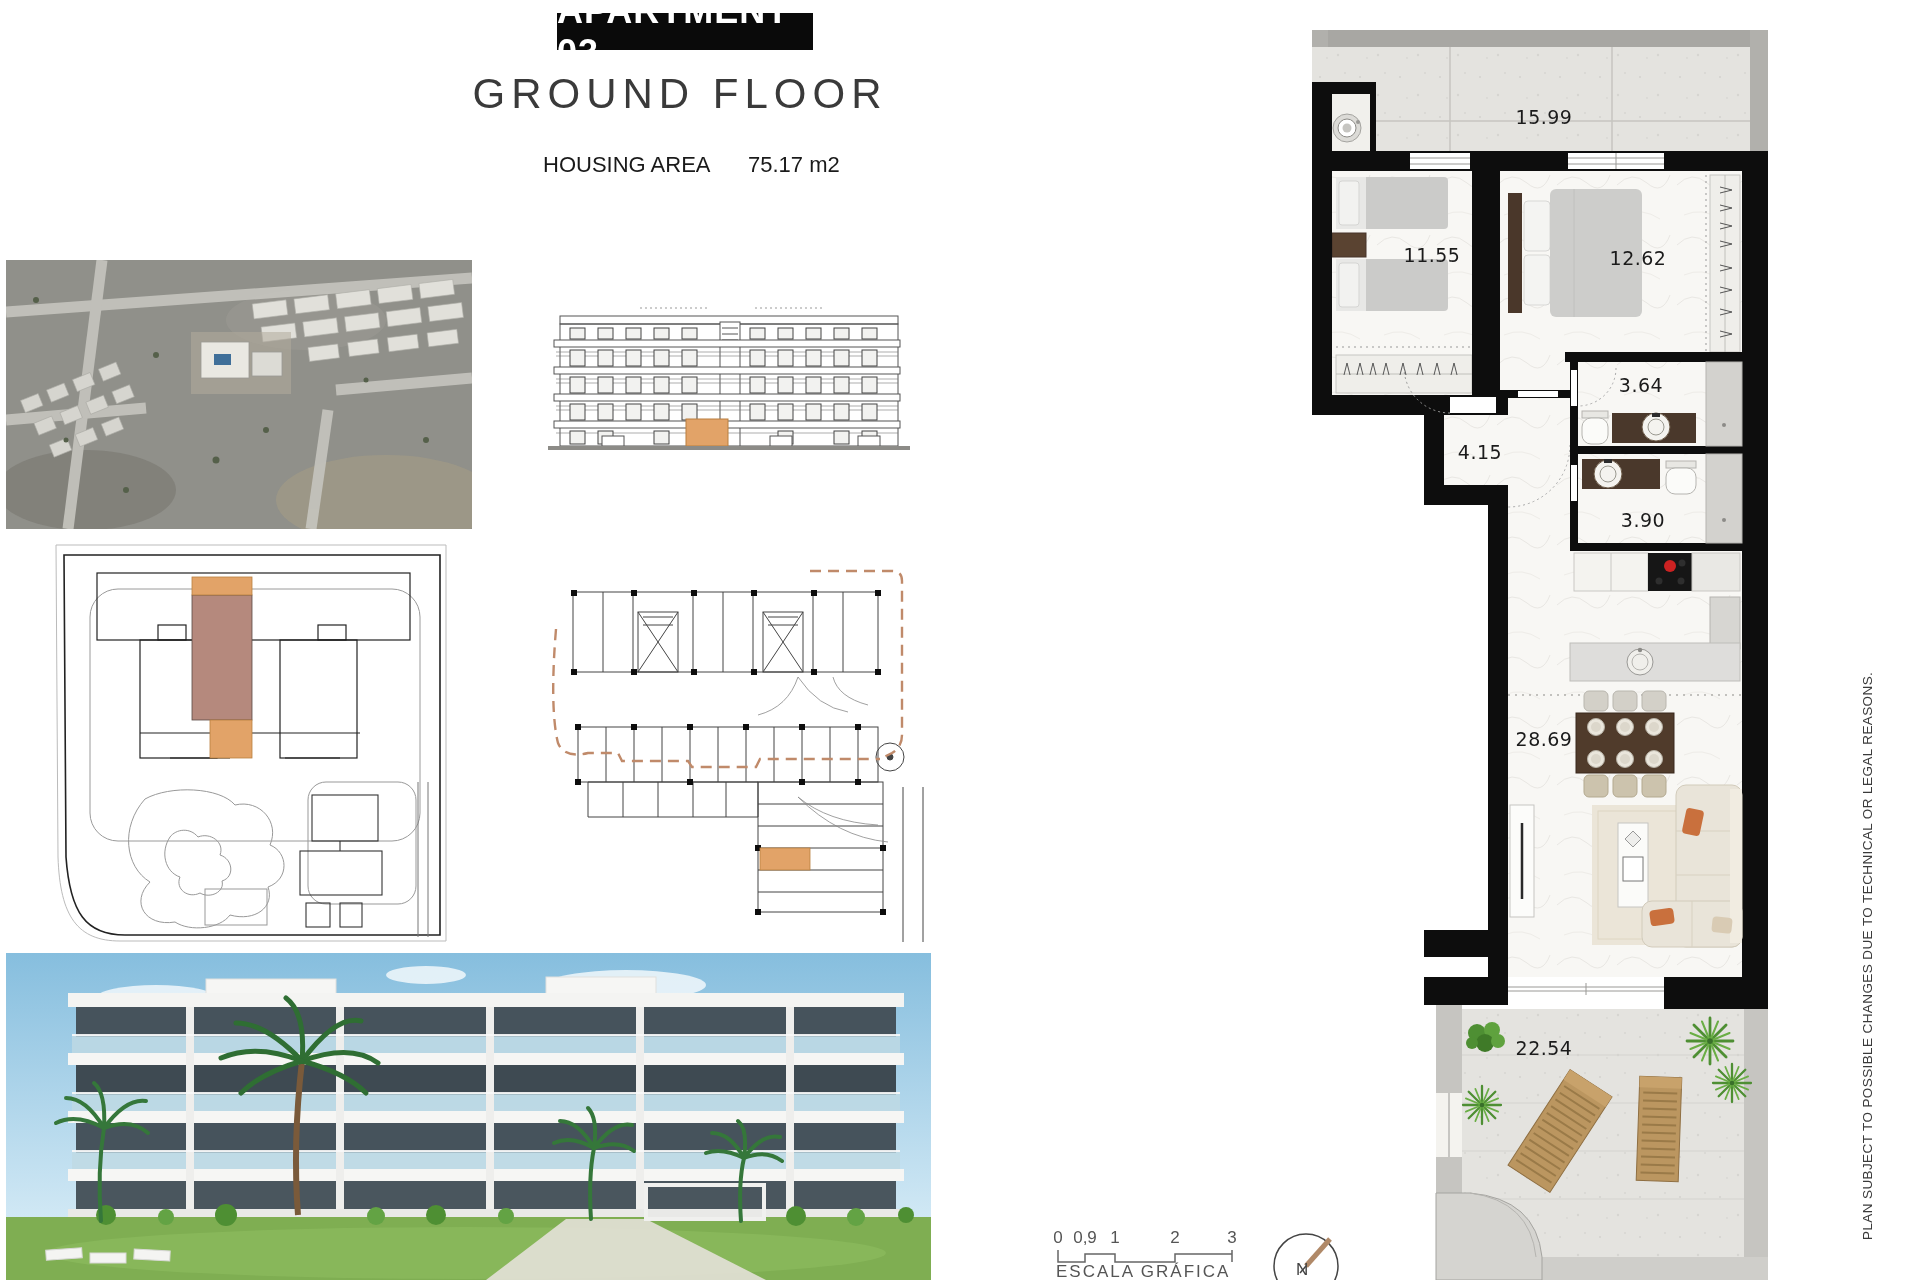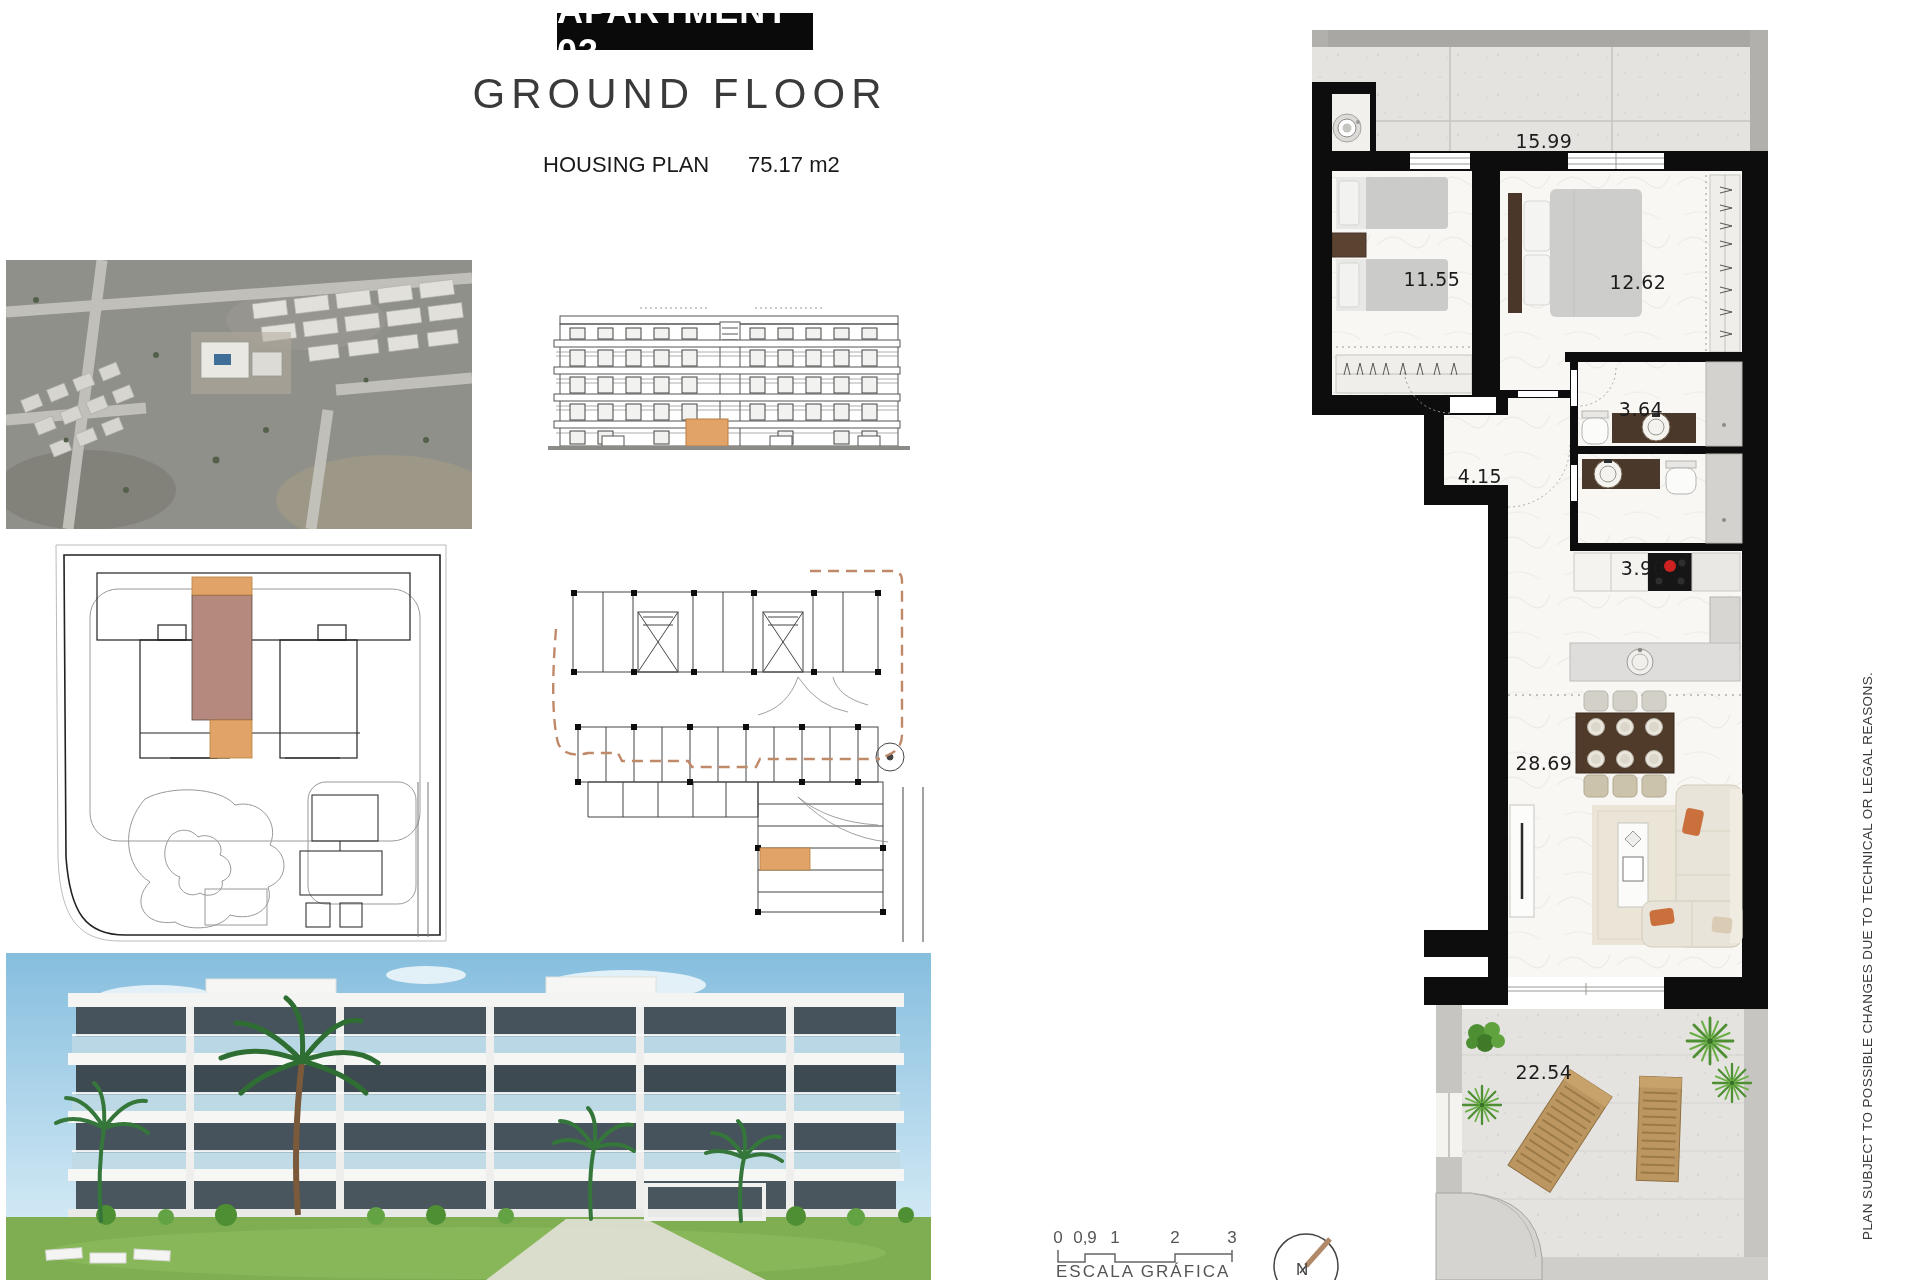--- a/index.html
+++ b/index.html
@@ -14,21 +14,21 @@
                letter-spacing:6px;color:#3a3a3a;white-space:nowrap;}
   
   .areas{left:543px;top:150px;width:330px;font-size:22px;color:#1a1a1a;}
   .area-row{display:flex;margin-bottom:14px;line-height:30px;}
   .area-row .lbl{width:205px;}
   
   .fig{overflow:hidden;}
   .fig svg{display:block;}
   
   .room-label{position:absolute;transform:translate(-50%,-50%);font-family:"DejaVu Sans",sans-serif;
-              font-size:19px;color:#1b1b1b;letter-spacing:0.5px;white-space:nowrap;margin-top:24px;}
+              font-size:19px;color:#1b1b1b;letter-spacing:0.5px;white-space:nowrap;}
   
   .scalebar{left:1054px;top:1228px;width:210px;height:60px;}
   .scalebar .tick{position:absolute;top:0;transform:translateX(-50%);font-size:17px;color:#555;}
   .scalebar .caption{position:absolute;left:2px;top:34px;font-size:17px;color:#555;letter-spacing:2px;white-space:nowrap;}
   
   .compass{left:1270px;top:1230px;width:76px;height:76px;}
   .compass .n{position:absolute;left:26px;top:30px;font-size:17px;color:#444;}
   
   .disclaimer{left:1860px;top:1240px;transform-origin:0 0;transform:rotate(-90deg);
               white-space:nowrap;font-size:13.5px;color:#3a3a3a;letter-spacing:0.4px;}
@@ -38,21 +38,21 @@
 
 <div class="page">
 
   <div class="abs title-box">
     <span>APARTMENT 03</span>
   </div>
   <div class="abs floor-title">GROUND FLOOR</div>
 
   <div class="abs areas">
     <div class="area-row">
-      <span class="lbl">HOUSING PLAN</span>
+      <span class="lbl">HOUSING AREA</span>
       <span class="val">75.17 m2</span>
     </div>
   </div>
 
   <div class="abs fig" style="left:6px;top:260px;width:466px;height:269px;">
     <svg width="466" height="269" viewBox="0 0 466 269">
       <rect width="466" height="269" fill="#90908a"></rect>
       <ellipse cx="80" cy="230" rx="90" ry="40" fill="#7c7b73" opacity="0.7"></ellipse>
       <ellipse cx="380" cy="240" rx="110" ry="45" fill="#a59c86" opacity="0.6"></ellipse>
       <ellipse cx="300" cy="60" rx="80" ry="30" fill="#9b9a92" opacity="0.6"></ellipse>
@@ -628,21 +628,21 @@
           <path d="M-17,-36 H17 M-17,-28 H17 M-17,-20 H17 M-17,-12 H17 M-17,-4 H17 M-17,4 H17 M-17,12 H17 M-17,20 H17 M-17,28 H17 M-17,36 H17 M-17,44 H17"></path>
         </g>
       </g>
     </svg>
 
     <span class="room-label" style="left:232px;top:92px;">15.99</span>
     <span class="room-label" style="left:120px;top:230px;">11.55</span>
     <span class="room-label" style="left:326px;top:233px;">12.62</span>
     <span class="room-label" style="left:329px;top:360px;">3.64</span>
     <span class="room-label" style="left:168px;top:427px;">4.15</span>
-    <span class="room-label" style="left:331px;top:519px;text-align:center;">3.90</span>
+    <span class="room-label" style="left:331px;top:495px;text-align:center;">3.90</span>
     <span class="room-label" style="left:232px;top:714px;">28.69</span>
     <span class="room-label" style="left:232px;top:1023px;">22.54</span>
   </div>
 
   <div class="abs scalebar">
     <span class="tick" style="left:4px;">0</span>
     <span class="tick" style="left:31px;">0,9</span>
     <span class="tick" style="left:61px;">1</span>
     <span class="tick" style="left:121px;">2</span>
     <span class="tick" style="left:178px;">3</span>

